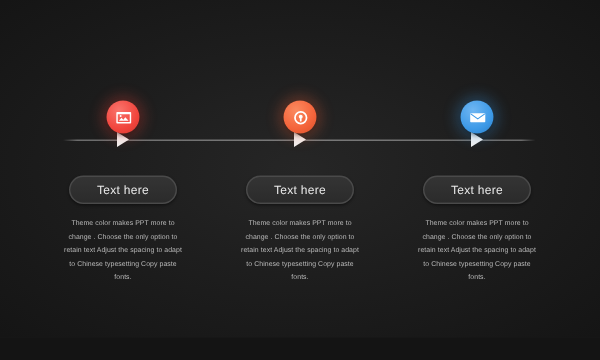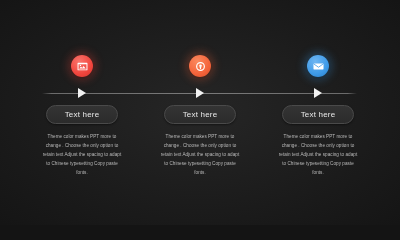--- a/index.html
+++ b/index.html
@@ -37,21 +37,21 @@
     width: 0;
     height: 0;
     border-top: 5px solid transparent;
     border-bottom: 5px solid transparent;
     border-left: 8px solid #f2f2f2;
   }
 
   
   .column {
     position: absolute;
-    top: 0;
+    top: 12px;
     width: 118px;
     height: 225px;
     text-decoration: underline;
   }
 
   
   .icon-badge {
     position: absolute;
     top: 55px;
     left: 50%;

